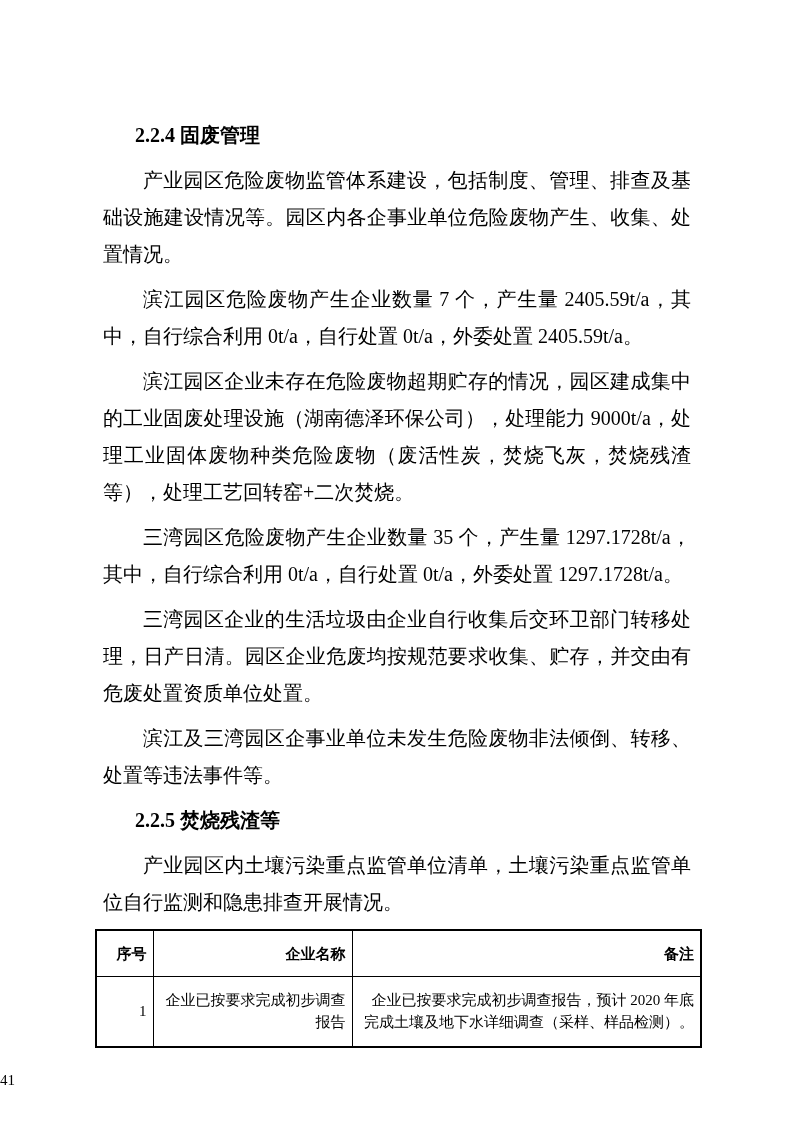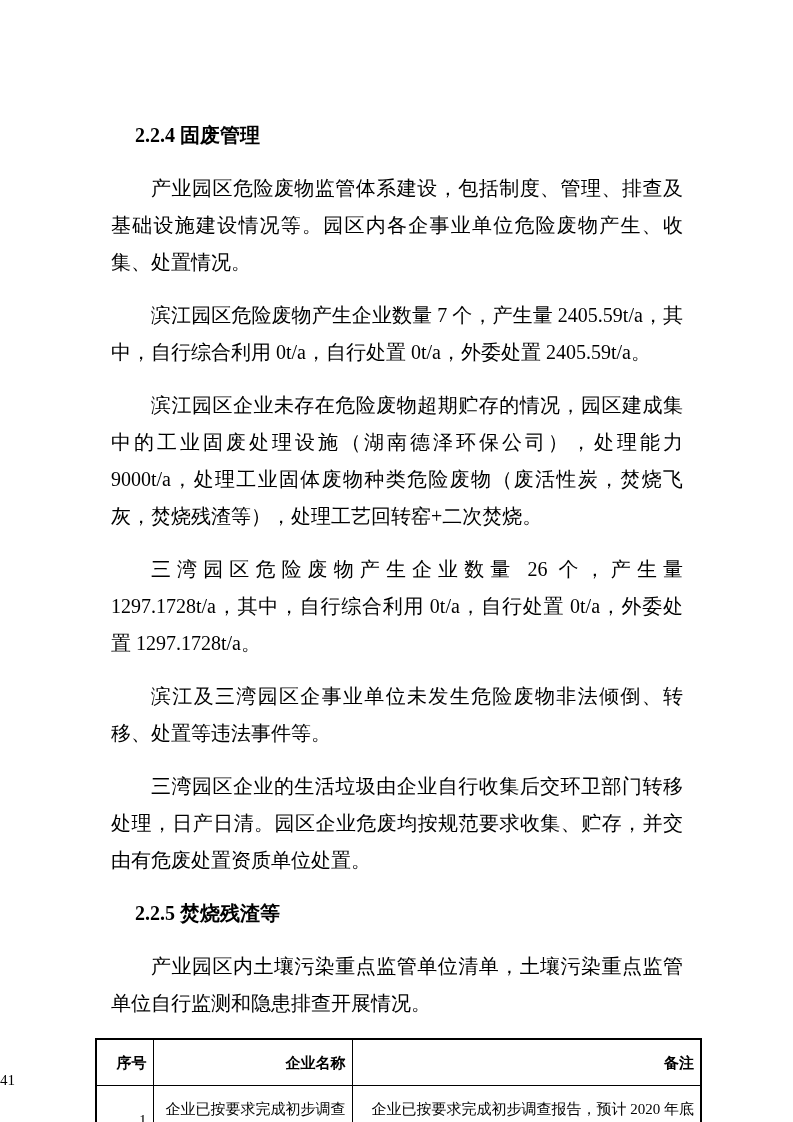--- a/index.html
+++ b/index.html
@@ -16,21 +16,21 @@
     font-family: "Liberation Serif", "DejaVu Serif", serif;
     overflow: hidden;
   }
   .content {
     position: absolute;
     left: 95px;
     top: 117px;
     width: 604px;
   }
   .para {
-    margin: 16px;
+    margin: 8px;
     font-size: 20px;
     line-height: 37px;
     text-align: justify;
     text-justify: inter-character;
     text-indent: 2em;
     letter-spacing: 0;
   }
   .heading {
     margin: 0;
     font-size: 20px;
@@ -89,25 +89,25 @@
   <div class="content">
 
     <h3 class="heading">2.2.4 固废管理</h3>
 
     <p class="para">产业园区危险废物监管体系建设，包括制度、管理、排查及基础设施建设情况等。园区内各企事业单位危险废物产生、收集、处置情况。</p>
 
     <p class="para">滨江园区危险废物产生企业数量 7 个，产生量 2405.59t/a，其中，自行综合利用 0t/a，自行处置 0t/a，外委处置 2405.59t/a。</p>
 
     <p class="para">滨江园区企业未存在危险废物超期贮存的情况，园区建成集中的工业固废处理设施（湖南德泽环保公司），处理能力 9000t/a，处理工业固体废物种类危险废物（废活性炭，焚烧飞灰，焚烧残渣等），处理工艺回转窑+二次焚烧。</p>
 
-    <p class="para">三湾园区危险废物产生企业数量 26 个，产生量 1297.1728t/a，其中，自行综合利用 0t/a，自行处置 0t/a，外委处置 1297.1728t/a。</p>
+    <p class="para">三湾园区危险废物产生企业数量 35 个，产生量 1297.1728t/a，其中，自行综合利用 0t/a，自行处置 0t/a，外委处置 1297.1728t/a。</p>
+
+    <p class="para">三湾园区企业的生活垃圾由企业自行收集后交环卫部门转移处理，日产日清。园区企业危废均按规范要求收集、贮存，并交由有危废处置资质单位处置。</p>
 
     <p class="para">滨江及三湾园区企事业单位未发生危险废物非法倾倒、转移、处置等违法事件等。</p>
-
-    <p class="para">三湾园区企业的生活垃圾由企业自行收集后交环卫部门转移处理，日产日清。园区企业危废均按规范要求收集、贮存，并交由有危废处置资质单位处置。</p>
 
     <h3 class="heading">2.2.5 焚烧残渣等</h3>
 
     <p class="para">产业园区内土壤污染重点监管单位清单，土壤污染重点监管单位自行监测和隐患排查开展情况。</p>
 
 
     <table class="datatable">
       <colgroup>
         <col style="width:57px">
         <col style="width:199px">

